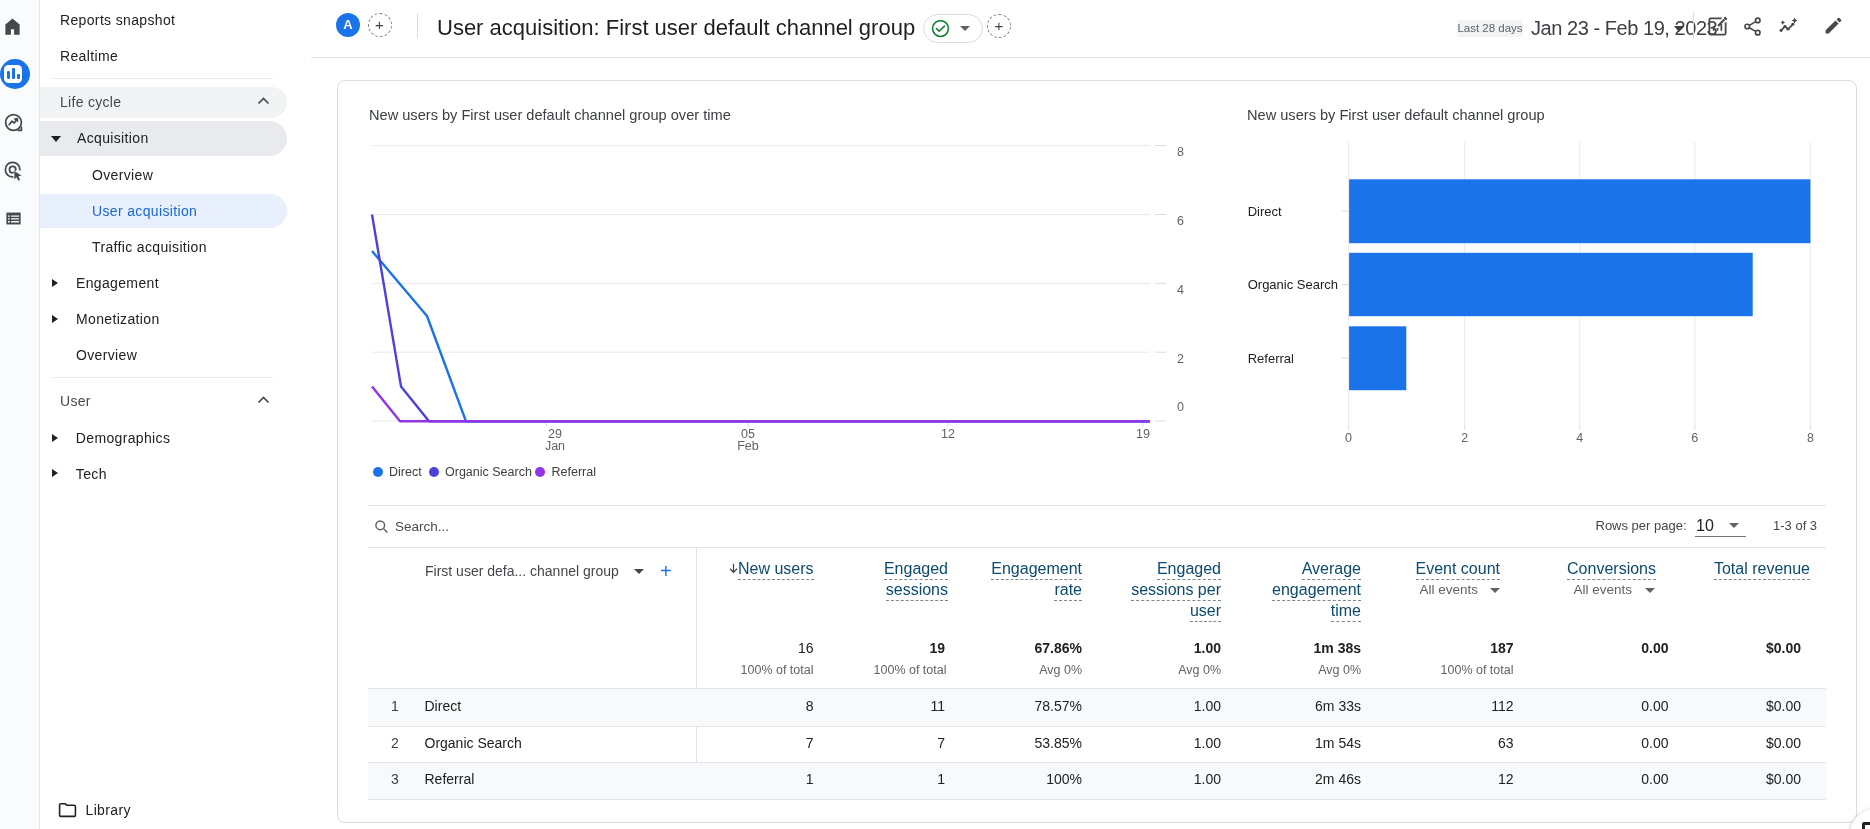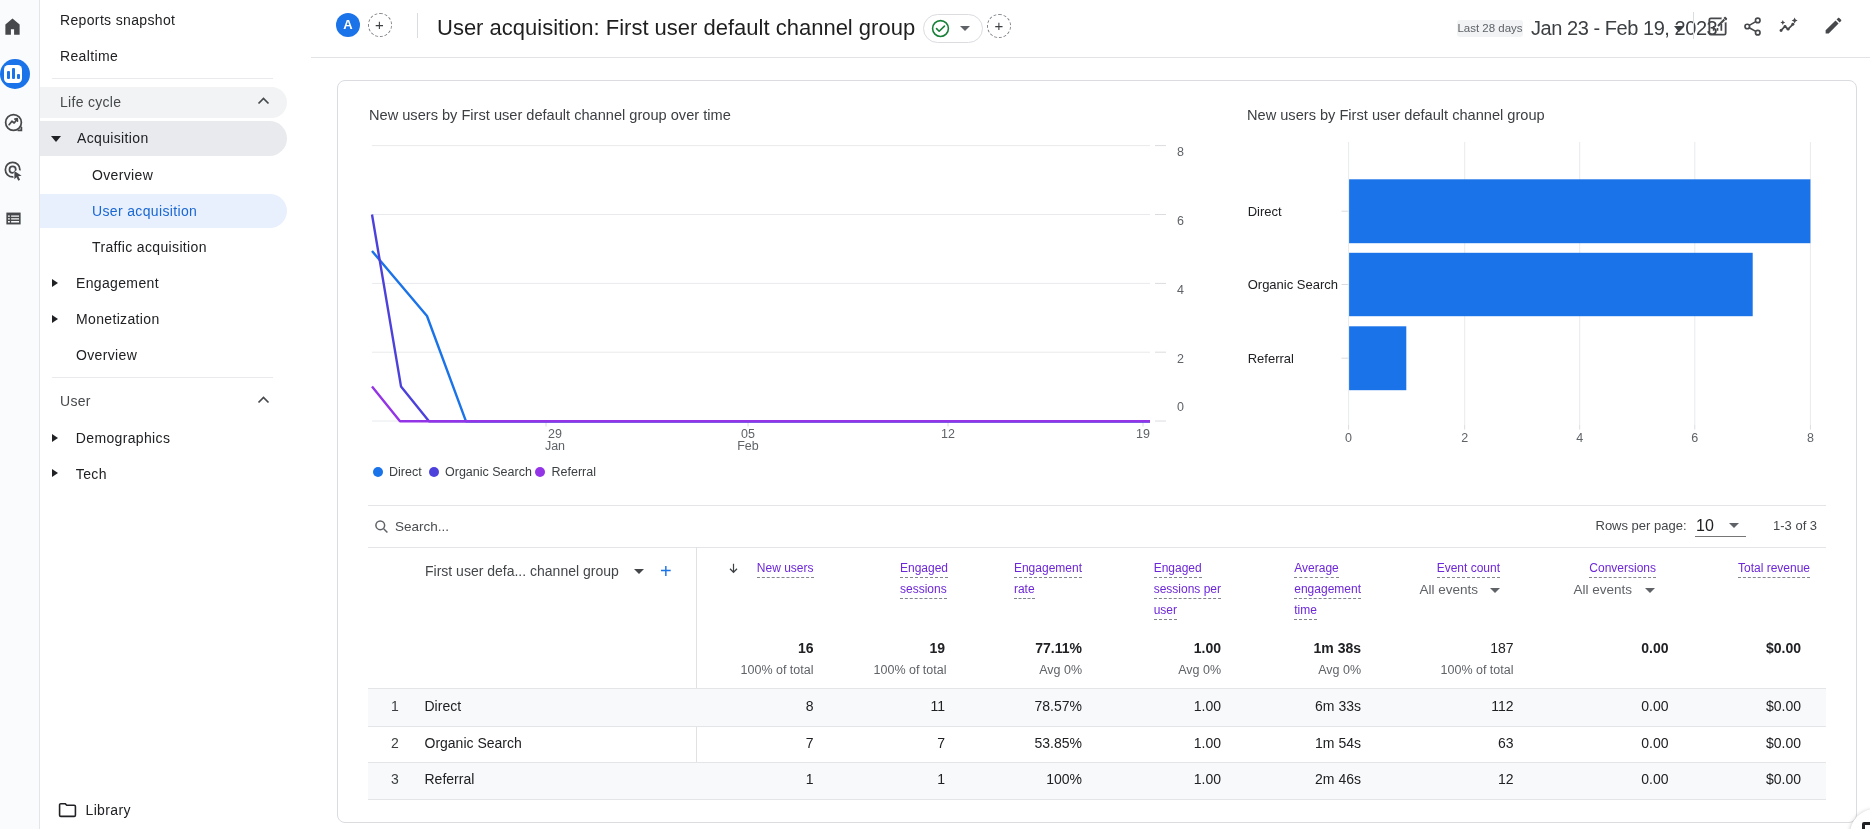--- a/index.html
+++ b/index.html
@@ -1,19 +1,19 @@
 <!DOCTYPE html>
 <html><head>
 <meta charset="utf-8">
 <style>
 html,body{margin:0;padding:0}
 body{width:1870px;height:829px;font-family:"Liberation Sans",sans-serif;background:#fff;overflow:hidden;position:relative}
 .a{position:absolute}
 .num{font-size:14px;color:#202124;height:20px;line-height:20px;white-space:nowrap;text-align:right;position:absolute}
-.hl{font-size:12px;color:#6d28d9;line-height:21px;white-space:nowrap;text-align:left;position:absolute}
+.hl{font-size:16px;color:#0c4a6e;line-height:21px;white-space:nowrap;text-align:right;position:absolute}
 .hl span{border-bottom:1px dashed #80868b;padding-bottom:2px}
 .sub{font-size:12.5px;color:#5f6368;height:18px;line-height:18px;text-align:right;white-space:nowrap;position:absolute}
 .nav{font-size:14px;letter-spacing:0.35px;color:#202124;white-space:nowrap;position:absolute}
 .navg{font-size:14px;letter-spacing:0.3px;color:#46494c;white-space:nowrap;position:absolute}
 .trid{width:0;height:0;border-left:5px solid transparent;border-right:5px solid transparent;border-top:5.5px solid #5f6368;position:absolute}
 .trir{width:0;height:0;border-top:4.5px solid transparent;border-bottom:4.5px solid transparent;border-left:6px solid #202124;position:absolute}
 .line{position:absolute;background:#e3e5e8}
 </style>
 </head>
 <body>
@@ -248,31 +248,31 @@
     <div><span>time</span></div>
   </div>
 <div class="hl" style="right:370px;top:557.5px"><span>Event count</span></div>
 <div class="a" style="right:392px;top:580px;height:20px;line-height:20px;font-size:13.5px;color:#5f6368">All events</div>
 <div class="trid" style="left:1490px;top:587.5px"></div>
 <div class="hl" style="right:214px;top:557.5px"><span>Conversions</span></div>
 <div class="a" style="right:238px;top:580px;height:20px;line-height:20px;font-size:13.5px;color:#5f6368">All events</div>
 <div class="trid" style="left:1645px;top:587.5px"></div>
 <div class="hl" style="right:60px;top:557.5px"><span>Total revenue</span></div>
 
-<div class="num" style="right:1056.5px;top:638px;font-weight:bold">16</div>
+<div class="num" style="right:1056.5px;top:638px;font-weight:normal">16</div>
 <div class="sub" style="right:1056.5px;top:660.5px">100% of total</div>
 <div class="num" style="right:925px;top:638px;font-weight:bold">19</div>
 <div class="sub" style="right:923.5px;top:660.5px">100% of total</div>
-<div class="num" style="right:788px;top:638px;font-weight:bold">77.11%</div>
+<div class="num" style="right:788px;top:638px;font-weight:bold">67.86%</div>
 <div class="sub" style="right:788px;top:660.5px">Avg 0%</div>
 <div class="num" style="right:649px;top:638px;font-weight:bold">1.00</div>
 <div class="sub" style="right:649px;top:660.5px">Avg 0%</div>
 <div class="num" style="right:509px;top:638px;font-weight:bold">1m 38s</div>
 <div class="sub" style="right:509px;top:660.5px">Avg 0%</div>
-<div class="num" style="right:356.5px;top:638px;font-weight:normal">187</div>
+<div class="num" style="right:356.5px;top:638px;font-weight:bold">187</div>
 <div class="sub" style="right:356.5px;top:660.5px">100% of total</div>
 <div class="num" style="right:201.5px;top:638px;font-weight:bold">0.00</div>
 <div class="num" style="right:69px;top:638px;font-weight:bold">$0.00</div>
 
 <div class="num" style="left:385px;top:696px;width:20px;text-align:center;color:#3c4043">1</div>
 <div class="a" style="left:424.5px;top:696px;height:20px;line-height:20px;font-size:14px;font-weight:500;color:#202124">Direct</div>
 <div class="num" style="right:1056.5px;top:696px">8</div>
 <div class="num" style="right:925px;top:696px">11</div>
 <div class="num" style="right:788px;top:696px">78.57%</div>
 <div class="num" style="right:649px;top:696px">1.00</div>

